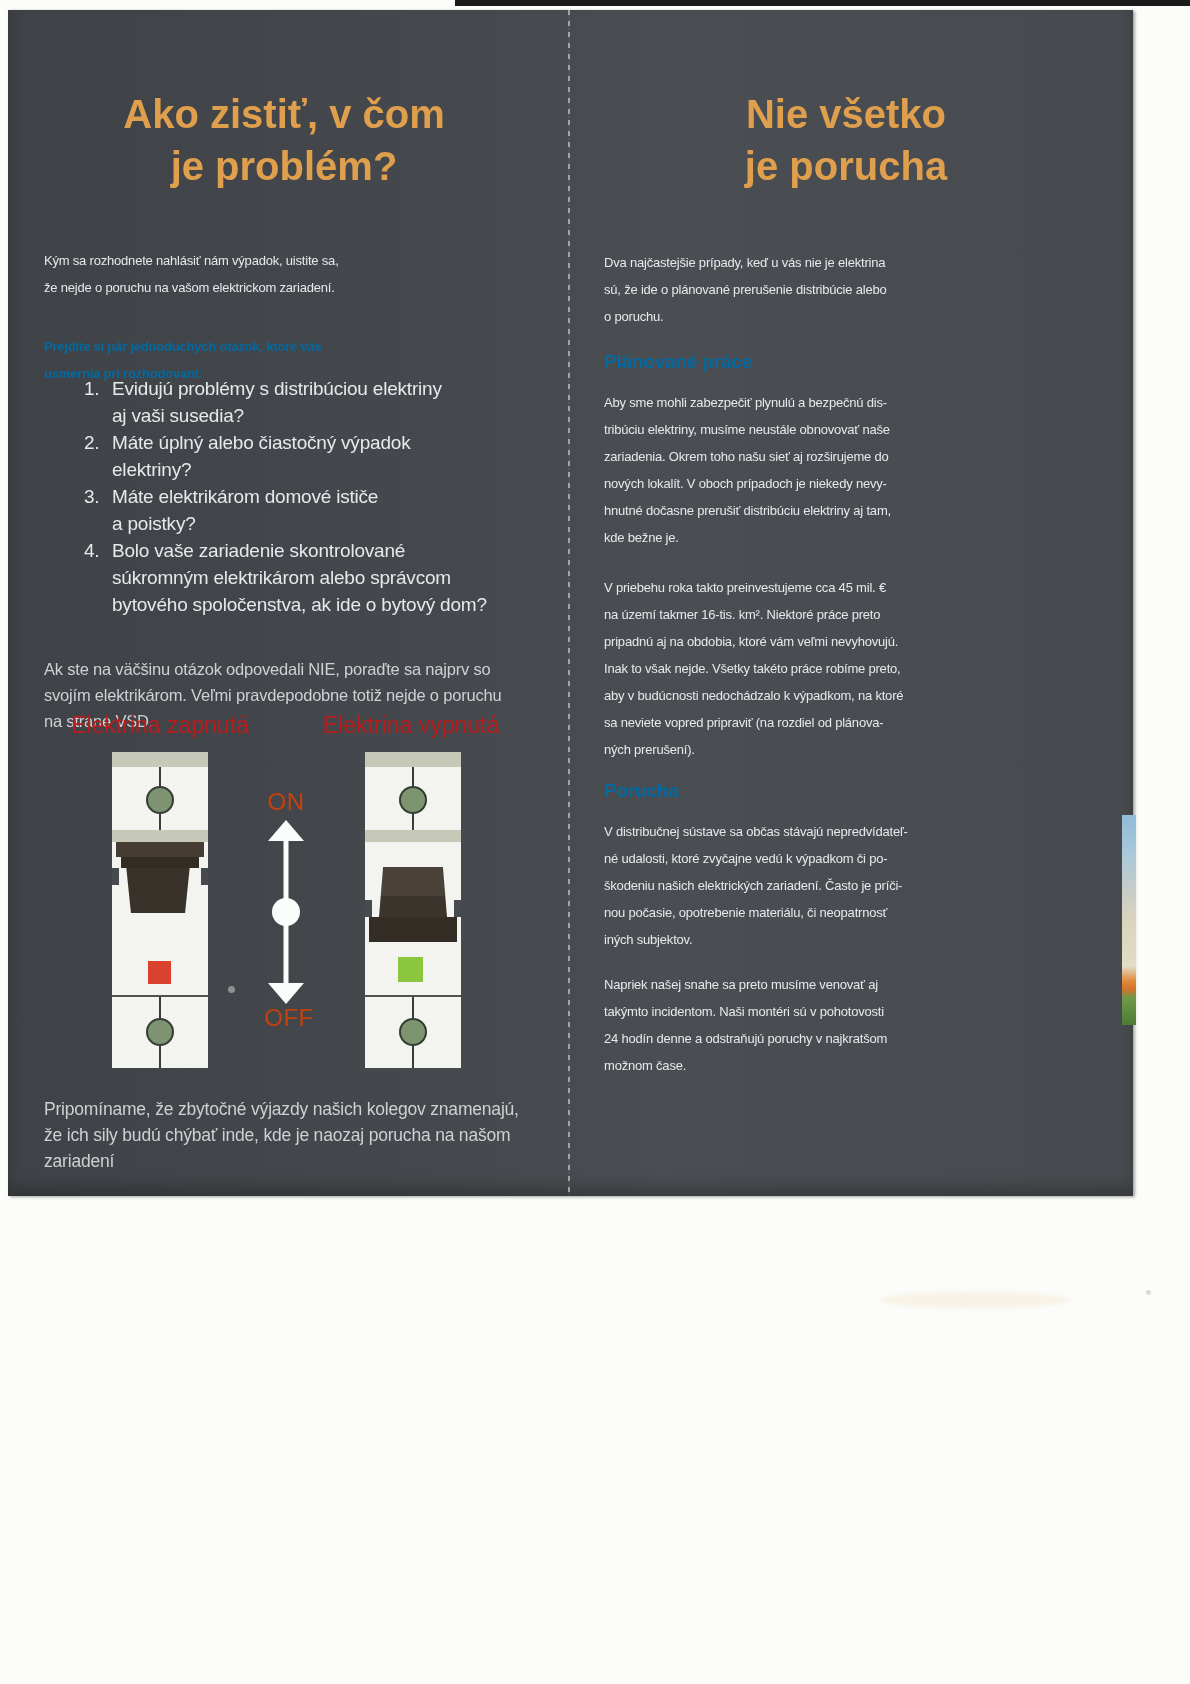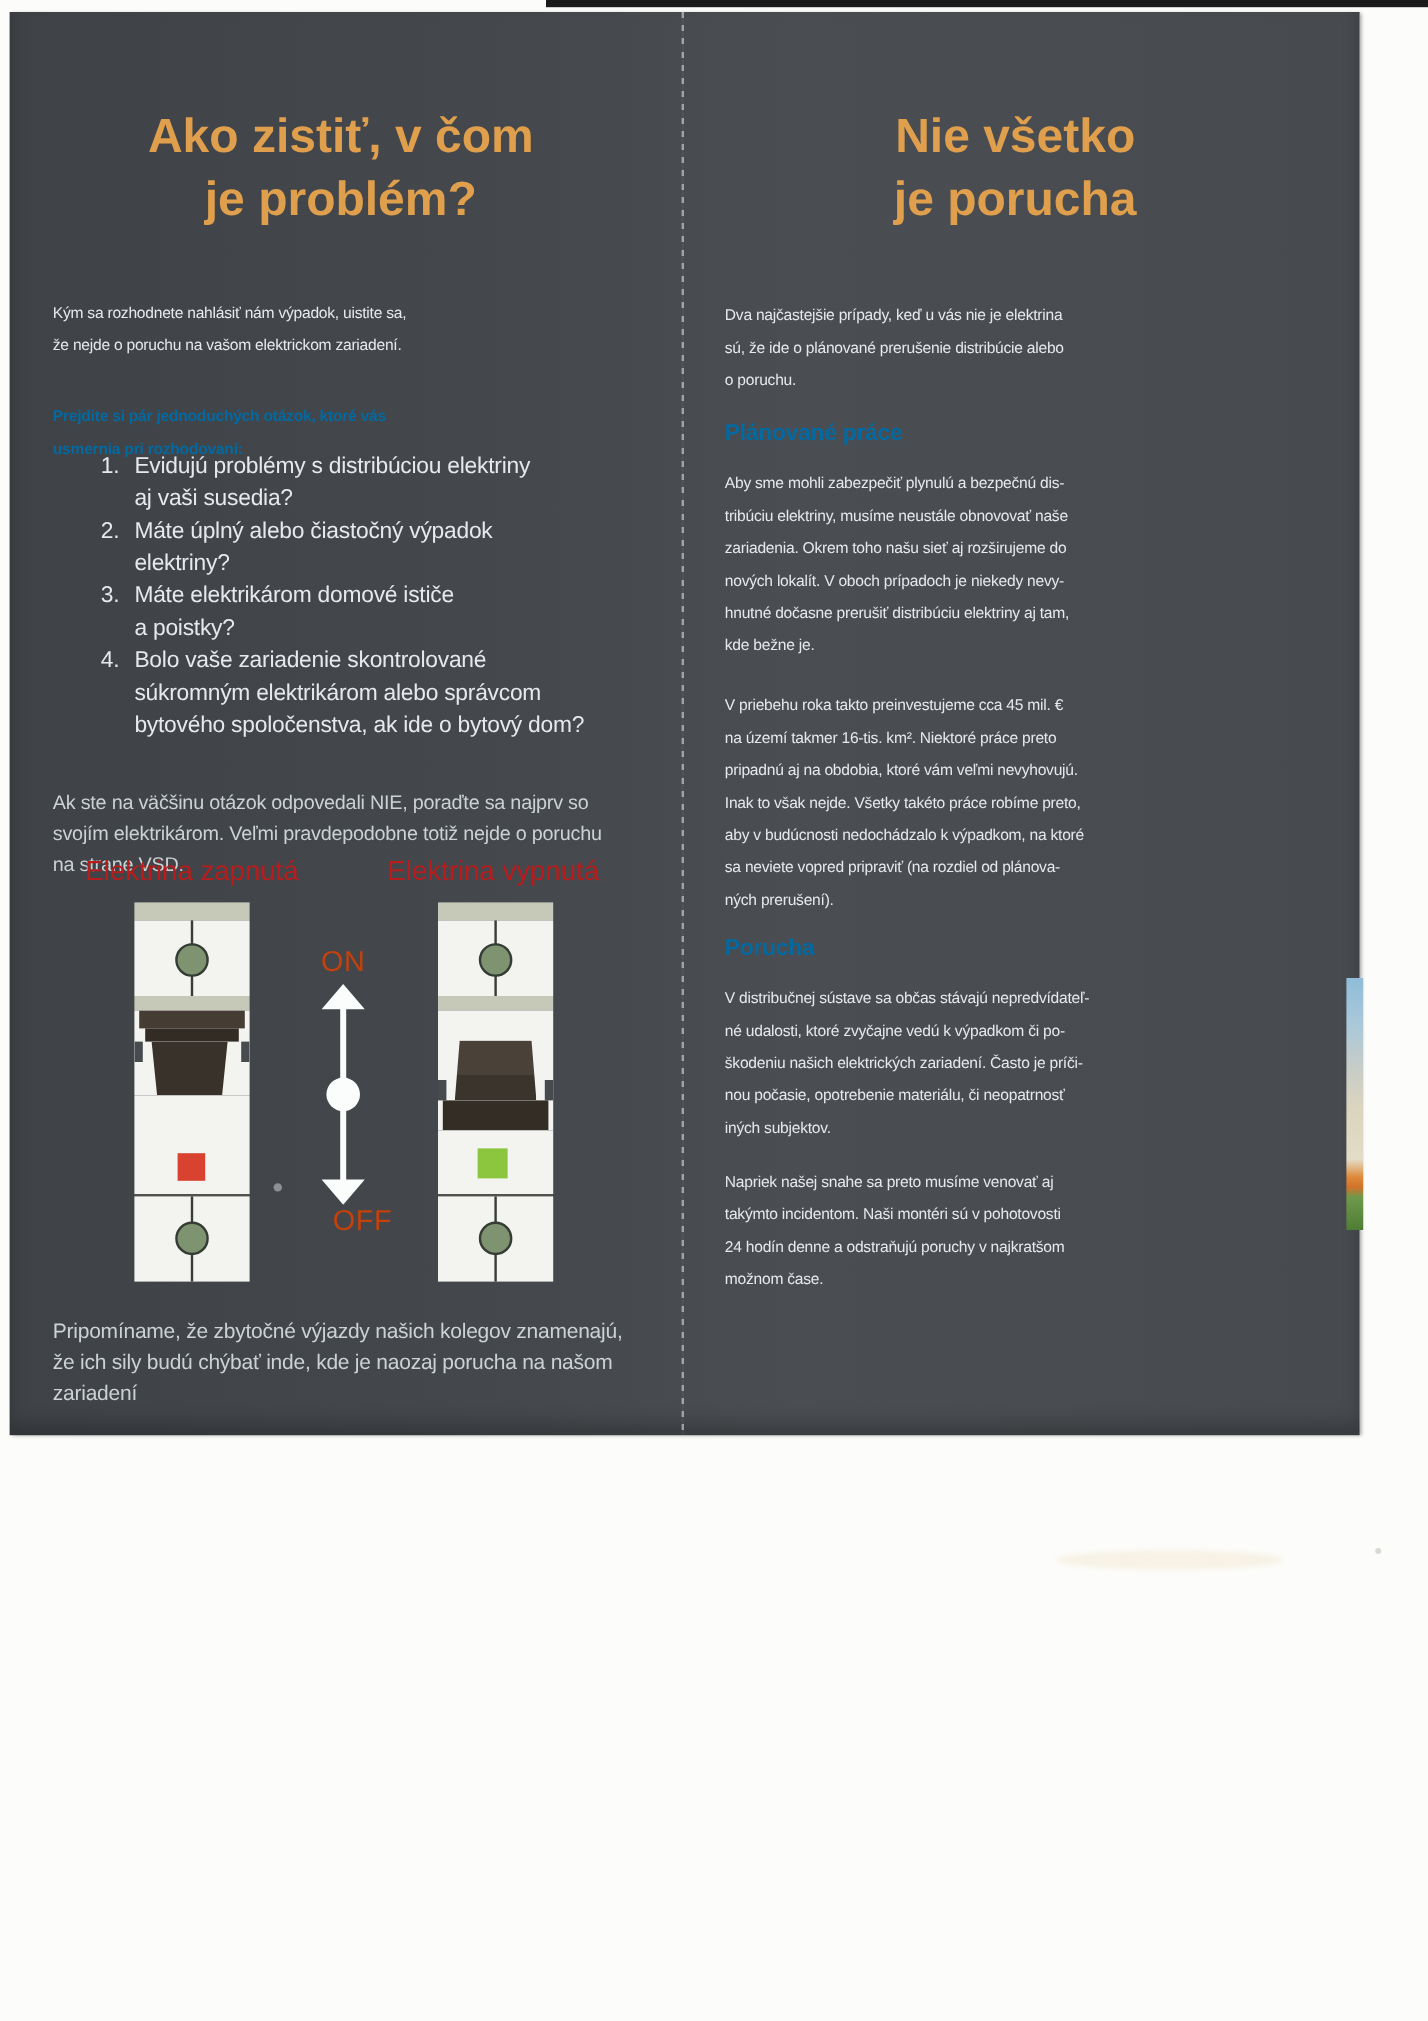--- a/index.html
+++ b/index.html
@@ -104,21 +104,21 @@
   .lv-flange-b{position:absolute;left:4px;top:75px;width:88px;height:25px;background:#332d26;}
 
   .sec2-on{height:82px;} .sec2-off{height:53px;}
   .sq{position:absolute;}
   .sq-red{left:36px;top:48px;width:23px;height:23px;background:#d8422f;}
   .sq-green{left:33px;top:15px;width:25px;height:25px;background:#8cc63e;}
 
   
   .arrow-wrap{position:absolute;left:246px;top:788px;width:80px;height:250px;}
   .arrow-on-label{position:absolute;left:0;top:0;width:80px;}
-  .arrow-off-label{position:absolute;left:16px;top:216px;width:80px;}
+  .arrow-off-label{position:absolute;left:3px;top:216px;width:80px;}
   .arrow-svg{position:absolute;left:22px;top:32px;}
 </style>
 </head>
 <body>
 
 <div class="page">
 
   <div class="scan-top-strip"></div>
 
   <div class="panel">

